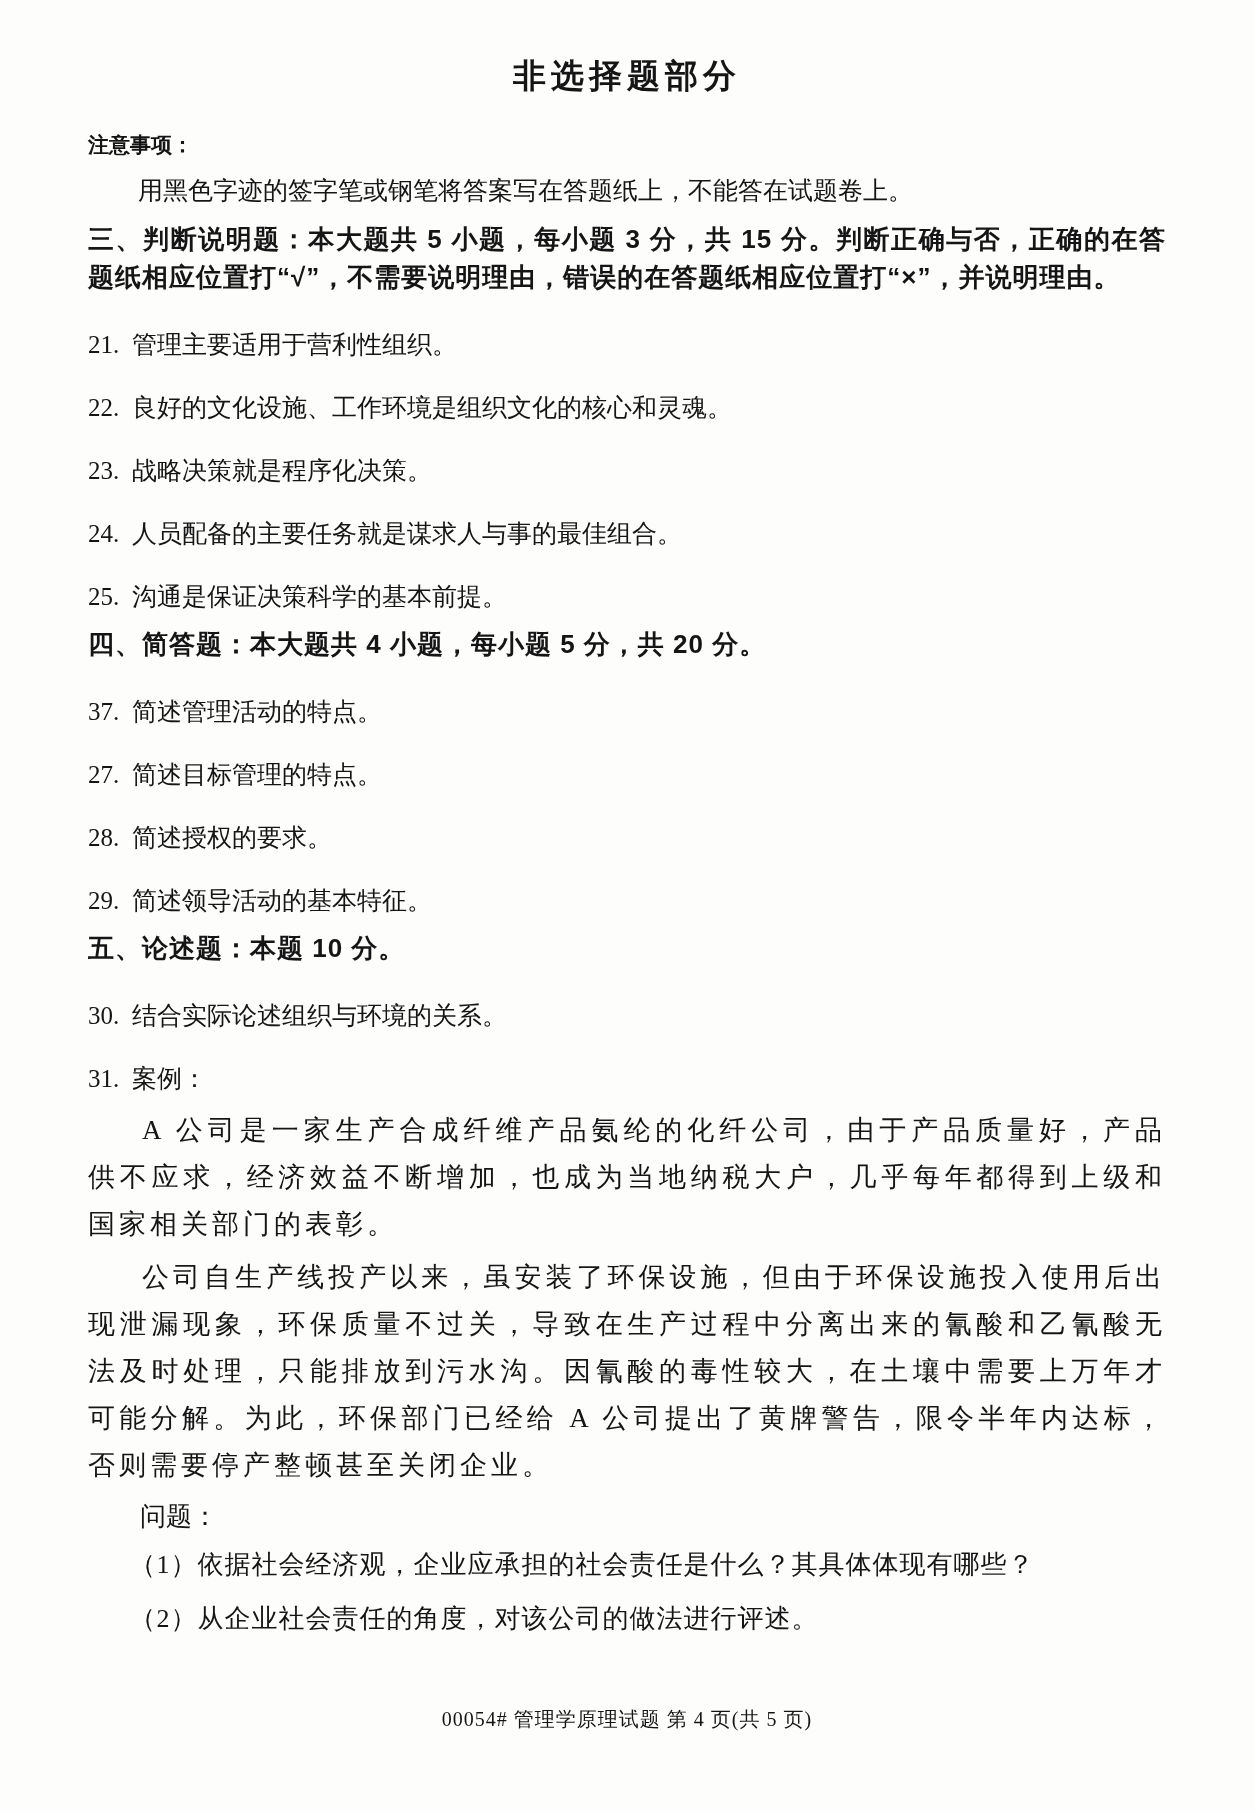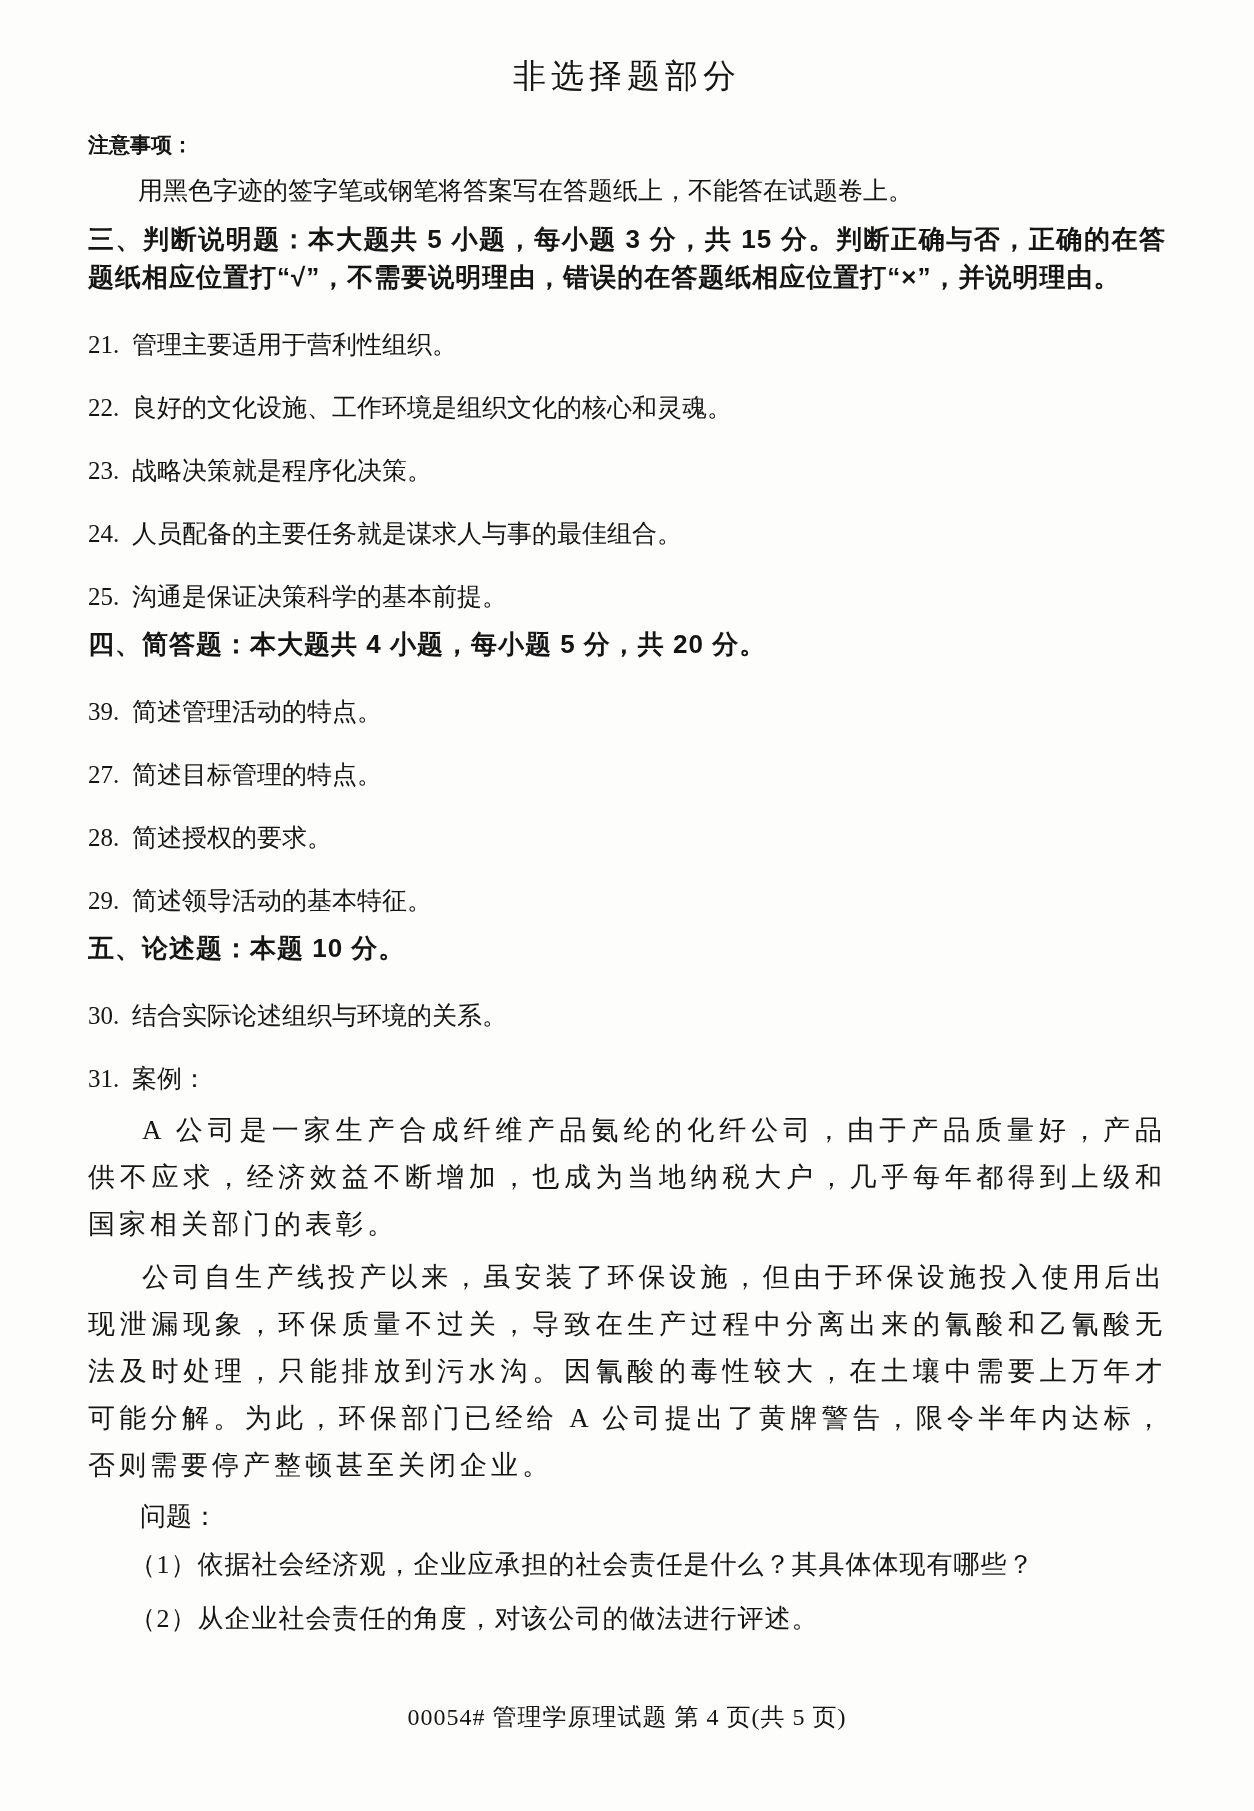--- a/index.html
+++ b/index.html
@@ -10,21 +10,21 @@
     background:#fdfdfc;
     color:#151515;
     font-family:"Liberation Serif", serif;
     box-sizing:border-box;
     padding:54px 88px 0 88px;
     overflow:hidden;
   }
   .title{
     text-align:center;
     font-family:"Liberation Sans", sans-serif;
-    font-weight:400;
+    font-weight:700;
     font-size:33px;
     letter-spacing:5px;
     margin:0 0 30px 0;
     line-height:44px;
   }
   .notice-label{
     font-family:"Liberation Sans", sans-serif;
     font-weight:700;
     font-size:21px;
     margin:0 0 12px 0;
@@ -74,21 +74,21 @@
     line-height:40px;
     letter-spacing:1px;
     margin:0 0 14px 0;
     padding-left:1.6em;
   }
   .footer{
     position:absolute;
     left:0;right:0;
     bottom:78px;
     text-align:center;
-    font-size:24px;
+    font-size:20px;
     letter-spacing:1px;
   }
 </style>
 </head>
 <body>
 
 <div class="page">
 
   <h1 class="title">非选择题部分</h1>
 
@@ -101,21 +101,21 @@
     <p class="heading">三、判断说明题：本大题共 5 小题，每小题 3 分，共 15 分。判断正确与否，正确的在答题纸相应位置打“√”，不需要说明理由，错误的在答题纸相应位置打“×”，并说明理由。</p>
     <p class="item"><span class="num">21.</span><span>管理主要适用于营利性组织。</span></p>
     <p class="item"><span class="num">22.</span><span>良好的文化设施、工作环境是组织文化的核心和灵魂。</span></p>
     <p class="item"><span class="num">23.</span><span>战略决策就是程序化决策。</span></p>
     <p class="item"><span class="num">24.</span><span>人员配备的主要任务就是谋求人与事的最佳组合。</span></p>
     <p class="item"><span class="num">25.</span><span>沟通是保证决策科学的基本前提。</span></p>
   </section>
 
   <section>
     <p class="heading">四、简答题：本大题共 4 小题，每小题 5 分，共 20 分。</p>
-    <p class="item"><span class="num">39.</span><span>简述管理活动的特点。</span></p>
+    <p class="item"><span class="num">37.</span><span>简述管理活动的特点。</span></p>
     <p class="item"><span class="num">27.</span><span>简述目标管理的特点。</span></p>
     <p class="item"><span class="num">28.</span><span>简述授权的要求。</span></p>
     <p class="item"><span class="num">29.</span><span>简述领导活动的基本特征。</span></p>
   </section>
 
   <section>
     <p class="heading">五、论述题：本题 10 分。</p>
     <p class="item"><span class="num">30.</span><span>结合实际论述组织与环境的关系。</span></p>
   </section>
 

